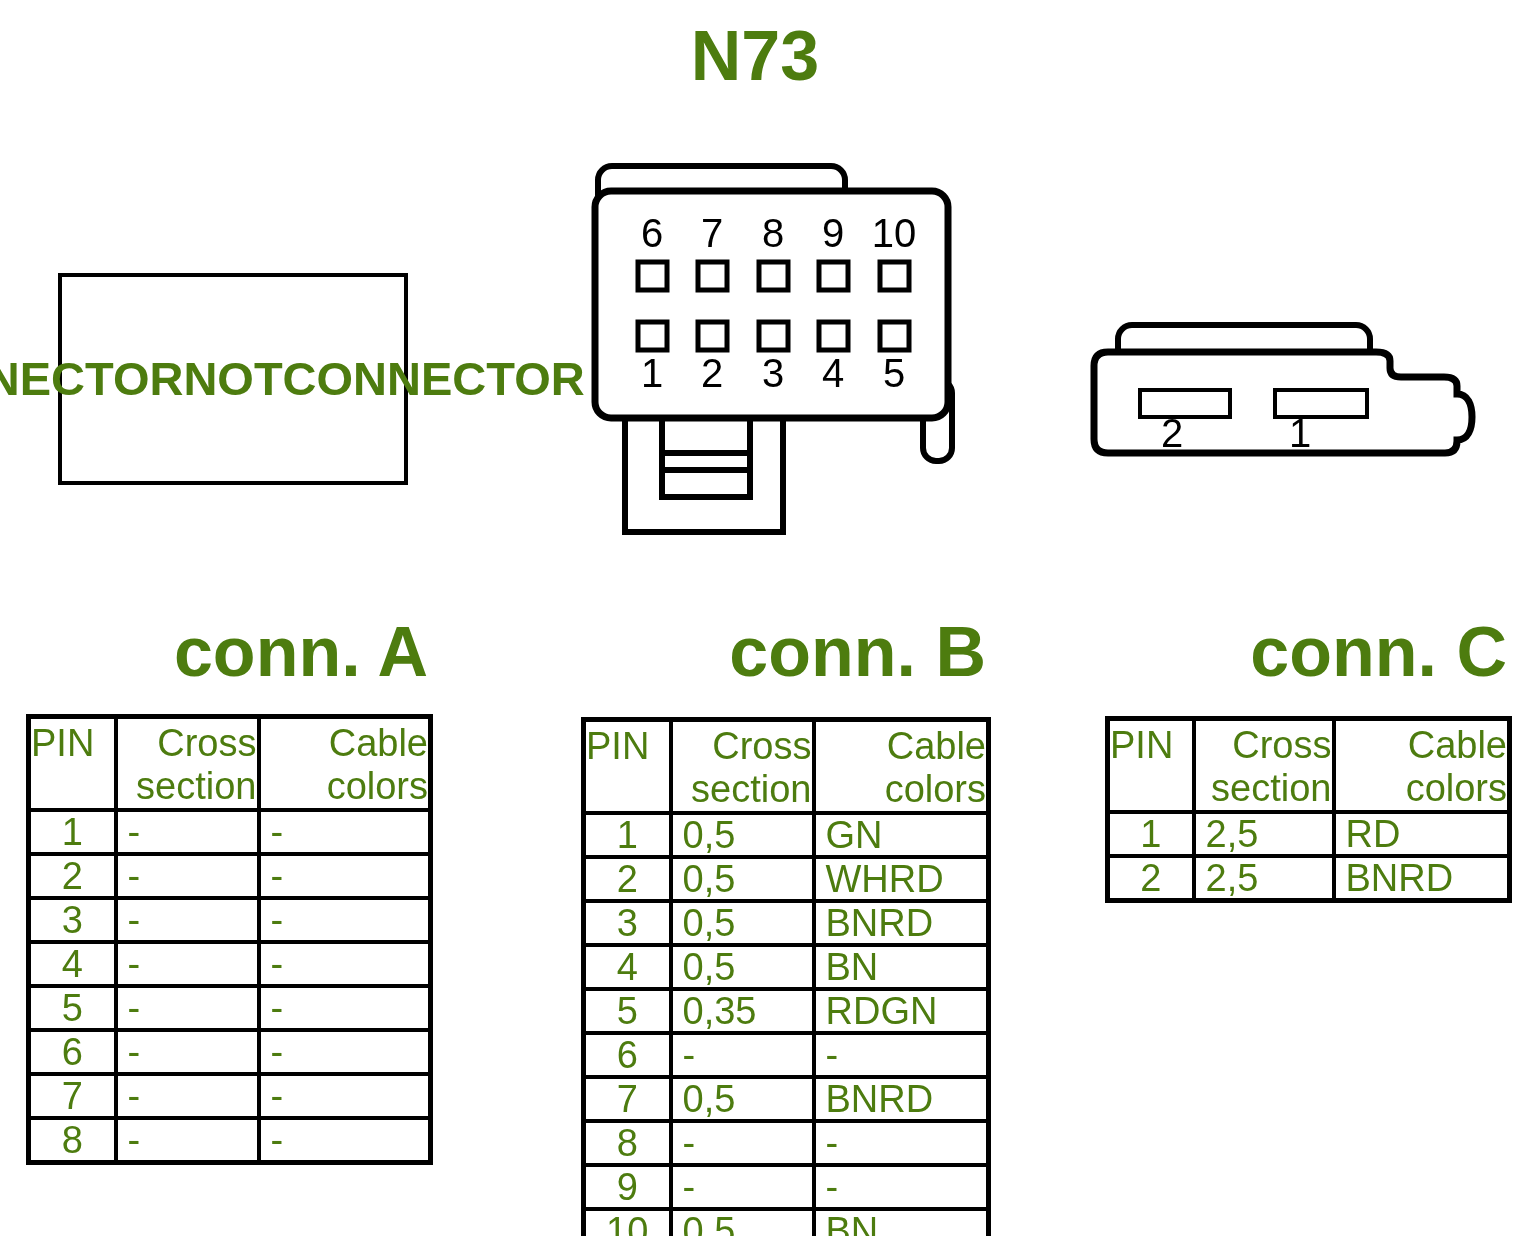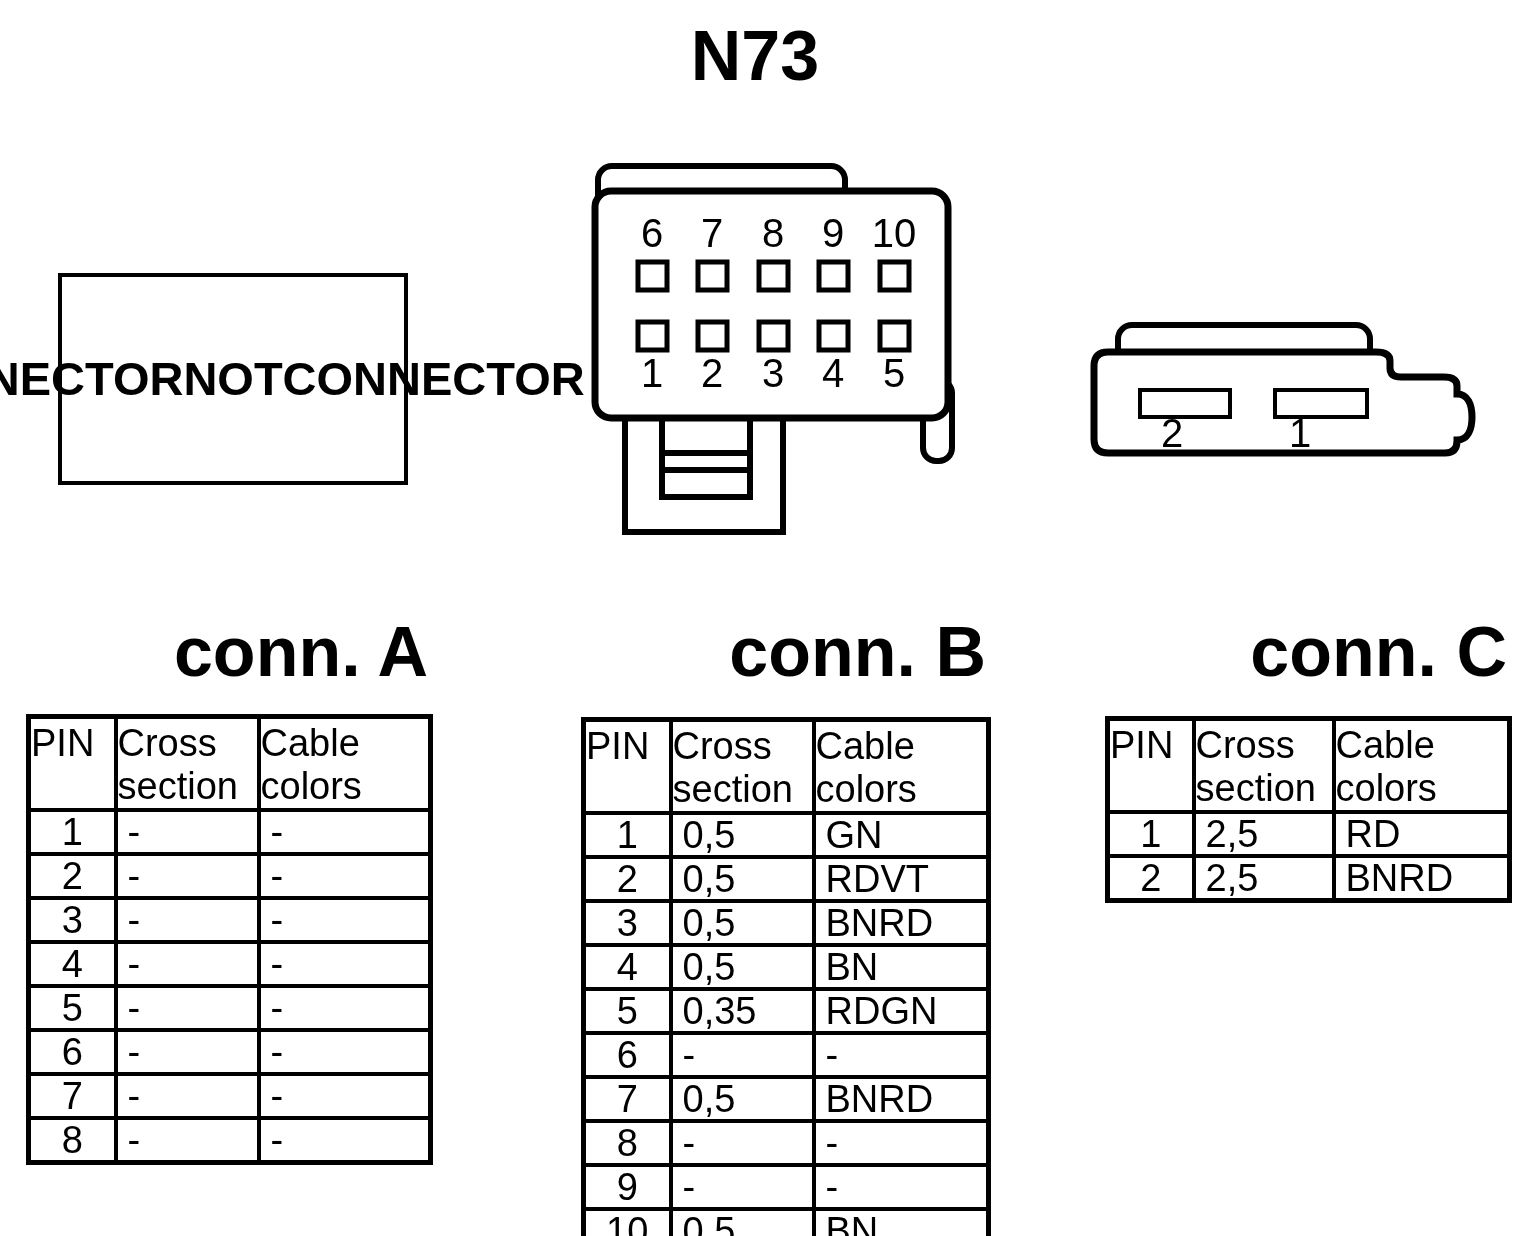--- a/index.html
+++ b/index.html
@@ -1,18 +1,18 @@
 <!DOCTYPE html>
 <html><head>
 <meta charset="utf-8">
 <style>
   html, body { margin:0; padding:0; background:#fff; }
   #canvas {
     position:relative; width:1536px; height:1236px; background:#ffffff;
-    font-family:"Liberation Sans", sans-serif; color:#000000; overflow:hidden;
+    font-family:"Liberation Sans", sans-serif; color:#4d7c0f; overflow:hidden;
   }
   .abs { position:absolute; }
   .title {
     font-size:70px; font-weight:bold; line-height:70px; text-align:center;
   }
   .heading {
     font-size:70px; font-weight:bold; line-height:70px; text-align:right; white-space:nowrap;
   }
   .na-box {
     left:58px; top:273px; width:342px; height:204px;
@@ -36,21 +36,21 @@
   table.pin-table {
     position:absolute; border-collapse:collapse; table-layout:fixed;
     background:#fff; border:5px solid #000;
   }
   table.pin-table th, table.pin-table td { border:4px solid #000; overflow:hidden; }
   table.pin-table th {
     height:80px; font-size:38px; line-height:43px; font-weight:normal;
     vertical-align:top; padding:3px 0 0 0;
   }
   th.h-pin { text-align:left; padding-left:9px;margin-left:44px; }
-  th.h-mid, th.h-last { text-align:left; }
+  th.h-mid, th.h-last { text-align:right; }
   table.pin-table td { height:36px; font-size:38px; line-height:38px; vertical-align:middle; }
   td.c-pin { text-align:center; }
   td.c-val { text-align:left; padding-left:10px; }
 </style>
 </head>
 <body>
 
 <div id="canvas">
 
   <div class="abs title" style="left:560px; top:21px; width:390px;">N73</div>
@@ -180,21 +180,21 @@
     </thead>
     <tbody>
       <tr>
           <td class="c-pin">1</td>
           <td class="c-val">0,5</td>
           <td class="c-val">GN</td>
         </tr>
       <tr>
           <td class="c-pin">2</td>
           <td class="c-val">0,5</td>
-          <td class="c-val">RDVT</td>
+          <td class="c-val">WHRD</td>
         </tr>
       <tr>
           <td class="c-pin">3</td>
           <td class="c-val">0,5</td>
           <td class="c-val">BNRD</td>
         </tr>
       <tr>
           <td class="c-pin">4</td>
           <td class="c-val">0,5</td>
           <td class="c-val">BN</td>

